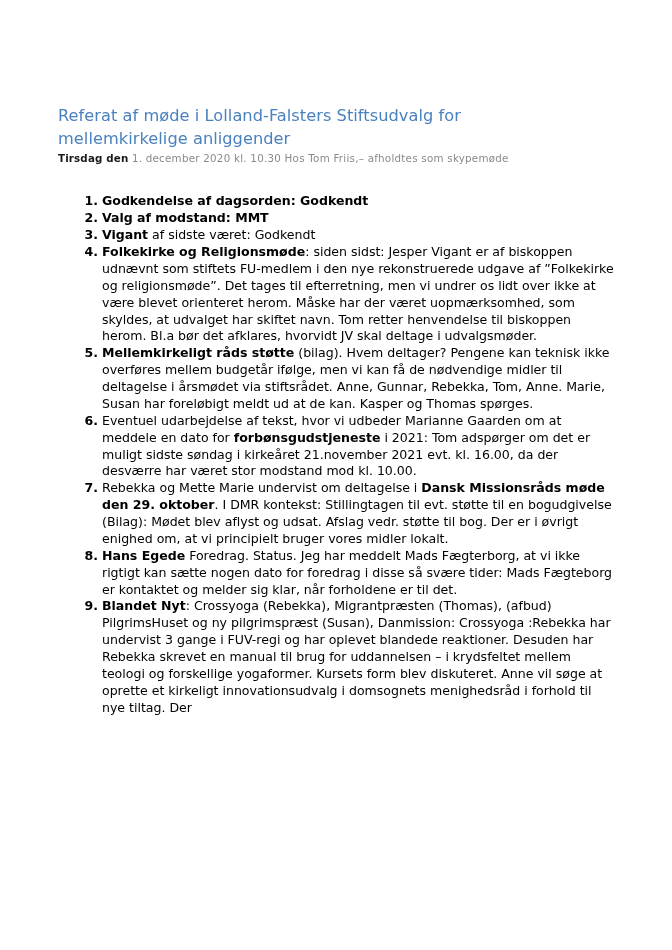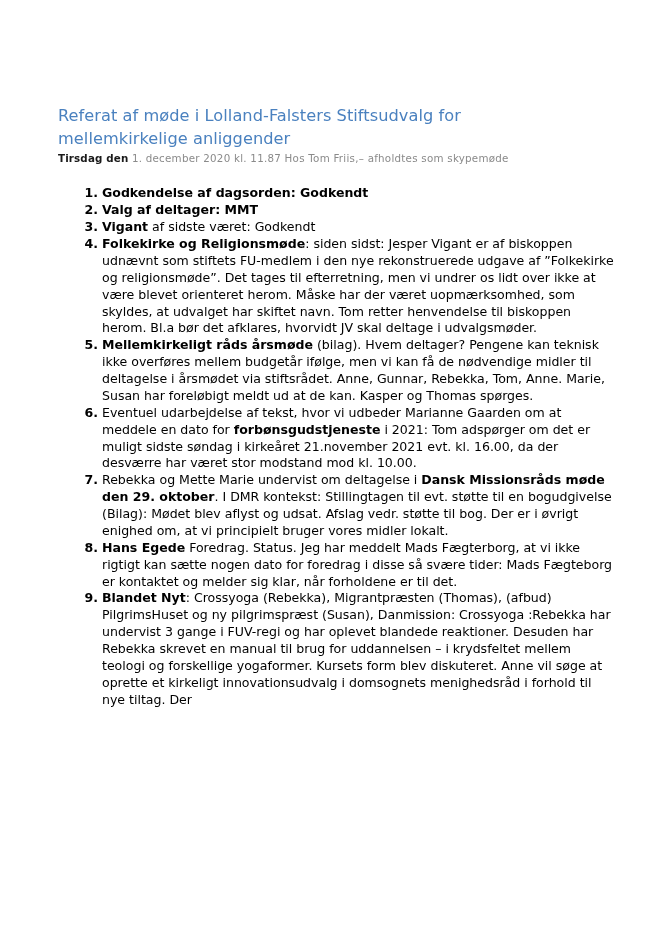--- a/index.html
+++ b/index.html
@@ -50,21 +50,21 @@
   }
   .doc-subtitle .sub-strong {
     font-weight: bold;
     color: #1a1a1a;
     letter-spacing: 0.15px;
     text-align: center;
   }
 
   
   ol.agenda {
-    margin: 20px 0 0 0;
+    margin: 28px 0 0 0;
     padding: 0 0 0 44px;
     list-style: none;
     counter-reset: agenda;
   }
   ol.agenda > li {
     counter-increment: agenda;
     position: relative;
     font-size: 12.55px;
     line-height: 1.345;
     color: #000000;
@@ -88,29 +88,29 @@
 </style>
 </head>
 <body>
 
 <div class="page">
   <div class="doc-body">
 
     <h1 class="doc-title">Referat af møde i Lolland-Falsters Stiftsudvalg for mellemkirkelige anliggender</h1>
 
     <p class="doc-subtitle">
-      <span class="sub-strong">Tirsdag den</span><span> 1. december 2020 kl. 11.87 Hos Tom Friis,– afholdtes som skypemøde</span>
+      <span class="sub-strong">Tirsdag den</span><span> 1. december 2020 kl. 10.30 Hos Tom Friis,– afholdtes som skypemøde</span>
     </p>
 
     <ol class="agenda">
         <li><span class="b">Godkendelse af dagsorden: Godkendt</span></li>
-        <li><span class="b">Valg af deltager: MMT</span></li>
+        <li><span class="b">Valg af modstand: MMT</span></li>
         <li><span class="b">Vigant</span><span> af sidste været: Godkendt</span></li>
         <li><span class="b">Folkekirke og Religionsmøde</span><span>: siden sidst: Jesper Vigant er af biskoppen udnævnt som stiftets FU-medlem i den nye rekonstruerede udgave af ”Folkekirke og religionsmøde”. Det tages til efterretning, men vi undrer os lidt over ikke at være blevet orienteret herom. Måske har der været uopmærksomhed, som skyldes, at udvalget har skiftet navn. Tom retter henvendelse til biskoppen herom. Bl.a bør det afklares, hvorvidt JV skal deltage i udvalgsmøder.</span></li>
-        <li><span class="b">Mellemkirkeligt råds årsmøde</span><span> (bilag). Hvem deltager? Pengene kan teknisk ikke overføres mellem budgetår ifølge, men vi kan få de nødvendige midler til deltagelse i årsmødet via stiftsrådet. Anne, Gunnar, Rebekka, Tom, Anne. Marie, Susan har foreløbigt meldt ud at de kan. Kasper og Thomas spørges.</span></li>
+        <li><span class="b">Mellemkirkeligt råds støtte</span><span> (bilag). Hvem deltager? Pengene kan teknisk ikke overføres mellem budgetår ifølge, men vi kan få de nødvendige midler til deltagelse i årsmødet via stiftsrådet. Anne, Gunnar, Rebekka, Tom, Anne. Marie, Susan har foreløbigt meldt ud at de kan. Kasper og Thomas spørges.</span></li>
         <li><span>Eventuel udarbejdelse af tekst, hvor vi udbeder Marianne Gaarden om at meddele en dato for </span><span class="b">forbønsgudstjeneste</span><span> i 2021: Tom adspørger om det er muligt sidste søndag i kirkeåret 21.november 2021 evt. kl. 16.00, da der desværre har været stor modstand mod kl. 10.00.</span></li>
         <li><span>Rebekka og Mette Marie undervist om deltagelse i </span><span class="b">Dansk Missionsråds møde den 29. oktober</span><span>. I DMR kontekst: Stillingtagen til evt. støtte til en bogudgivelse (Bilag): Mødet blev aflyst og udsat. Afslag vedr. støtte til bog. Der er i øvrigt enighed om, at vi principielt bruger vores midler lokalt.</span></li>
         <li><span class="b">Hans Egede</span><span> Foredrag. Status. Jeg har meddelt Mads Fægterborg, at vi ikke rigtigt kan sætte nogen dato for foredrag i disse så svære tider: Mads Fægteborg er kontaktet og melder sig klar, når forholdene er til det.</span></li>
         <li><span class="b">Blandet Nyt</span><span>: Crossyoga (Rebekka), Migrantpræsten (Thomas), (afbud) PilgrimsHuset og ny pilgrimspræst (Susan), Danmission: Crossyoga :Rebekka har undervist 3 gange i FUV-regi og har oplevet blandede reaktioner. Desuden har Rebekka skrevet en manual til brug for uddannelsen – i krydsfeltet mellem teologi og forskellige yogaformer. Kursets form blev diskuteret. Anne vil søge at oprette et kirkeligt innovationsudvalg i domsognets menighedsråd i forhold til nye tiltag. Der</span></li>
       </ol>
 
   </div>
 </div>
 
 </body></html>

